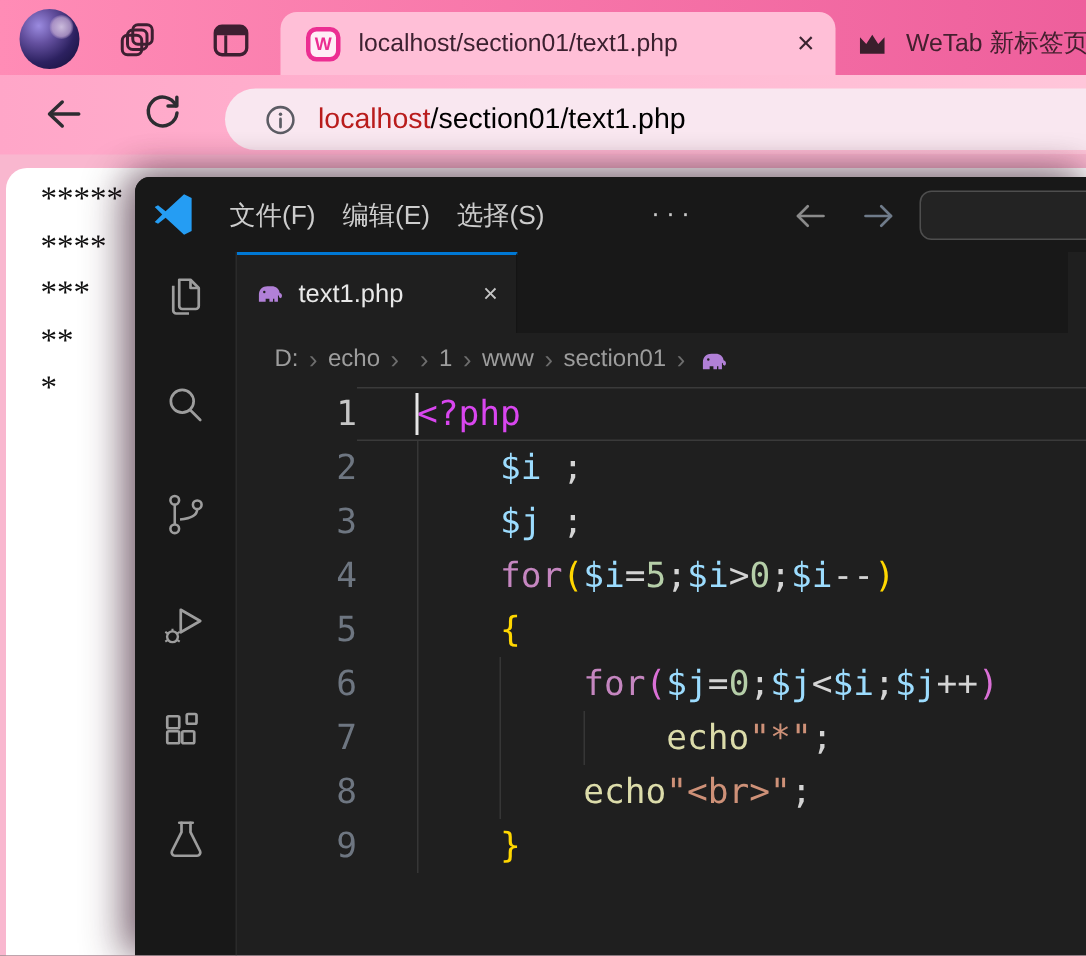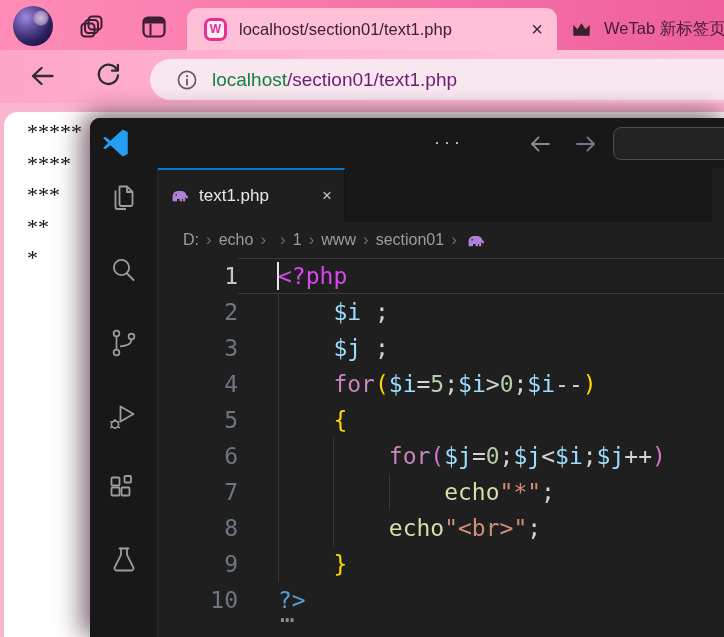--- a/index.html
+++ b/index.html
@@ -32,22 +32,22 @@
 
   .toolbar { position:absolute; left:0; top:50px; right:0; height:53px;
              background:linear-gradient(90deg, var(--toolbar-l), var(--toolbar-r)); }
   .nav-ic { position:absolute; top:10px; }
   .ic-back { left:26px; }
   .ic-reload { left:92px; }
   .pill { position:absolute; left:150px; top:9px; right:-24px; height:41px; border-radius:22px;
           background:var(--pill); display:flex; align-items:center; }
   .pill-info { flex:none; margin-left:26px; }
   .url { margin-left:14px; font-size:19px; white-space:nowrap; }
-  .url .host { color:#15803d; }
-  .url .path { color:#701a75; }
+  .url .host { color:#b91c1c; }
+  .url .path { color:#000000; }
 
   
   .viewport { position:absolute; left:0; top:103px; right:0; bottom:0; background:var(--page-edge); }
   .page { position:absolute; left:4px; top:9px; right:0; bottom:0; background:#ffffff;
           border-radius:14px 0 0 0; }
   .output { padding:4px 0 0 23px; font-family:"Liberation Serif", serif; font-size:22px;
             line-height:31.6px; color:#101010; }
 
   
   .vscode { position:absolute; left:90px; top:118px; right:0; bottom:0; background:var(--editor);
@@ -172,20 +172,25 @@
     </div>
   </div>
 
   <div class="vscode">
     <div class="titlebar">
       <span class="vs-logo">
         <svg width="28" height="28" viewBox="0 0 100 100">
             <path fill="#259df3" d="M74 2 30 42 12 28 4 32 22 50 4 68l8 4 18-14 44 40 18-9V11z"></path>
           </svg>
       </span>
+      <span class="menus" id="menus">
+          <span class="menu-item">文件(F)</span>
+          <span class="menu-item">编辑(E)</span>
+          <span class="menu-item">选择(S)</span>
+        </span>
       <span class="tb-dots">···</span>
       <span class="tb-arrow tb-back">
         <svg width="26" height="26" viewBox="0 0 26 26" fill="none" stroke="#8a8a8a" stroke-width="1.8" stroke-linecap="round" stroke-linejoin="round">
           <path d="M22 13 H5"></path>
             <path d="M11.5 6.5 5 13l6.5 6.5"></path>
         </svg>
       </span>
       <span class="tb-arrow tb-fwd">
         <svg width="26" height="26" viewBox="0 0 26 26" fill="none" stroke="#6f7b8a" stroke-width="1.8" stroke-linecap="round" stroke-linejoin="round">
           <path d="M4 13 H21"></path>
@@ -304,20 +309,16 @@
           <span class="codeline"><i class="guide" style="left: calc(0ch + 40px);"></i><i class="guide" style="left: calc(4ch + 40px);"></i><i class="guide" style="left: calc(8ch + 40px);"></i><span style="color: rgb(212, 212, 212);">            </span><span style="color: rgb(220, 220, 170);">echo</span><span style="color: rgb(206, 145, 120);">"*"</span><span style="color: rgb(212, 212, 212);">;</span></span>
         </div>
         <div class="row">
           <span class="ln">8</span>
           <span class="codeline"><i class="guide" style="left: calc(0ch + 40px);"></i><i class="guide" style="left: calc(4ch + 40px);"></i><span style="color: rgb(212, 212, 212);">        </span><span style="color: rgb(220, 220, 170);">echo</span><span style="color: rgb(206, 145, 120);">"&lt;br&gt;"</span><span style="color: rgb(212, 212, 212);">;</span></span>
         </div>
         <div class="row">
           <span class="ln">9</span>
           <span class="codeline"><i class="guide" style="left: calc(0ch + 40px);"></i><span style="color: rgb(212, 212, 212);">    </span><span style="color: rgb(255, 215, 0);">}</span></span>
         </div>
-        <div class="row">
-          <span class="ln">10</span>
-          <span class="codeline"><span style="color: rgb(86, 156, 214);">?&gt;</span><span class="hintdots">…</span></span>
-        </div>
       </div>
   </div>
 
 </div>
 
 </body></html>

